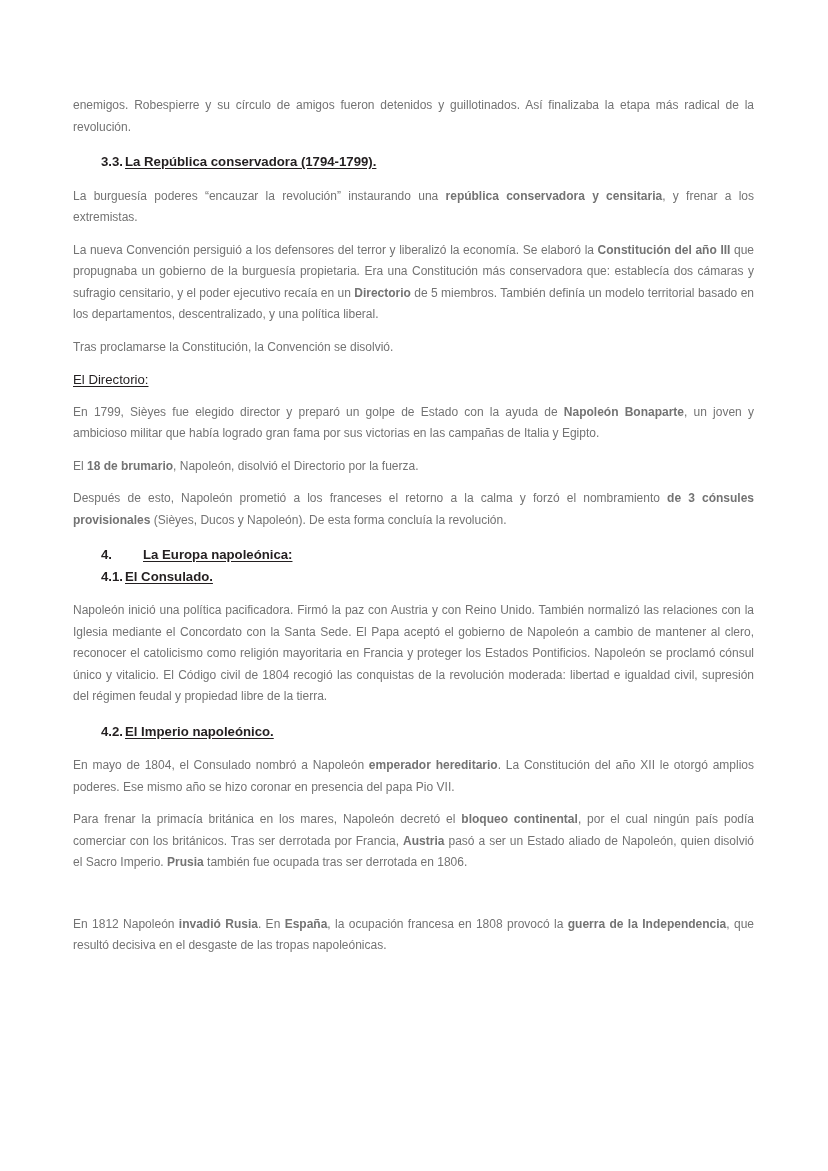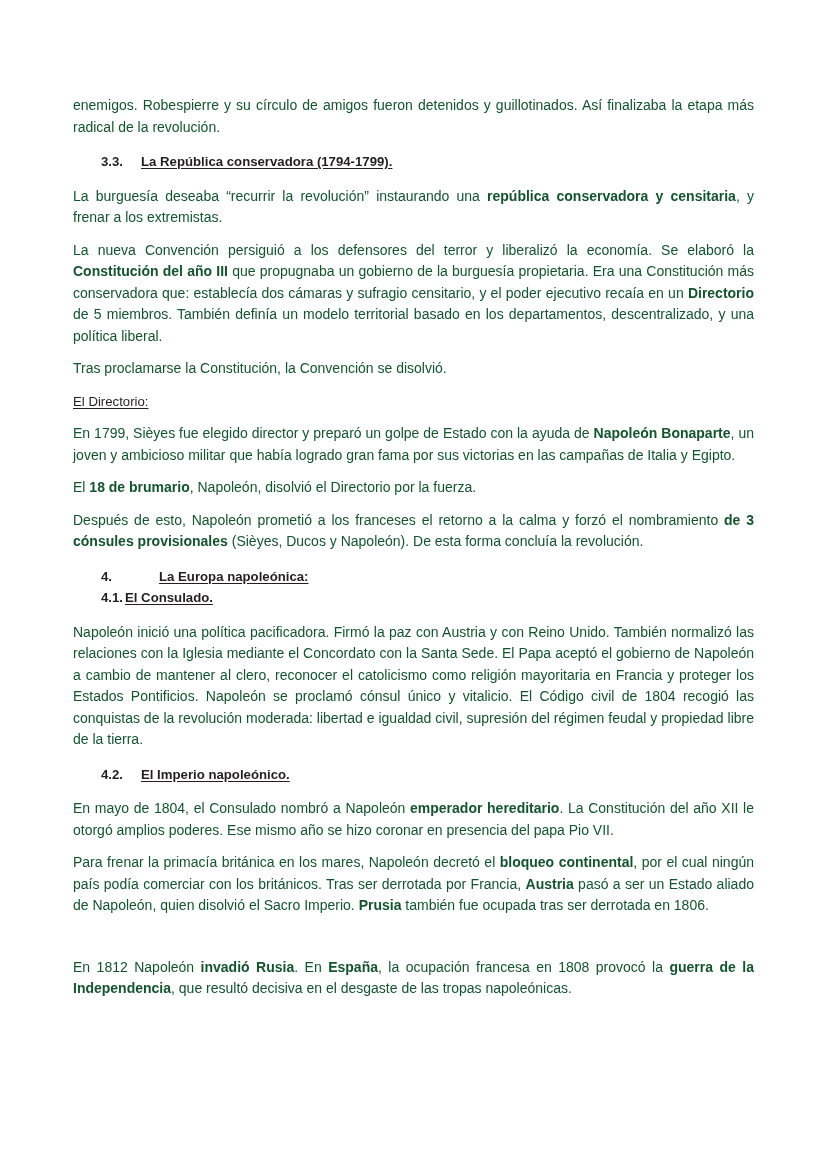--- a/index.html
+++ b/index.html
@@ -21,25 +21,25 @@
     box-sizing: border-box;
   }
   .doc-body {
     position: absolute;
     left: 73px;
     top: 95px;
     width: 681px;
   }
   p.para {
     margin: 0 0 11px 0;
-    font-size: 14px;
+    font-size: 12px;
     line-height: 21.5px;
     text-align: justify;
     text-justify: inter-word;
-    color: #14532d;
+    color: #737373;
     hyphens: none;
   }
   p.para:last-child { margin-bottom: 0; margin-top: 40px; }
   p.para b, span.b { font-weight: bold; }
 
   
   p.sublabel {
     margin: 0 0 11px 0;
     font-size: 13.2px;
     line-height: 21.5px;
@@ -69,35 +69,35 @@
     text-underline-offset: 2px;
     font-weight: bold;
   }
   
   .heading.lvl2 { padding-left: 28px; }
   .heading.lvl2 .num { min-width: 24px; }
   
   .heading.lvl1 { padding-left: 28px; }
   .heading.lvl1 .num { min-width: 42px; }
 
-  .sp-h-before { margin-top: 13px; gap: 16px; }
+  .sp-h-before { margin-top: 13px; }
   .sp-h-after  { margin-bottom: 13px; }
   .group-tight { margin-bottom: 0; }
 </style>
 </head>
 <body>
 
 <div class="page">
   <div class="doc-body" id="doc-body">
       <p class="para"><span>enemigos. Robespierre y su círculo de amigos fueron detenidos y guillotinados. Así finalizaba la etapa más radical de la revolución.</span></p>
       <div class="heading lvl2 sp-h-before sp-h-after">
         <span class="num">3.3.</span>
         <span class="htext">La República conservadora (1794-1799).</span>
       </div>
-      <p class="para"><span>La burguesía deseaba “recurrir la revolución” instaurando una </span><b>república conservadora y censitaria</b><span>, y frenar a los extremistas.</span></p>
+      <p class="para"><span>La burguesía poderes “encauzar la revolución” instaurando una </span><b>república conservadora y censitaria</b><span>, y frenar a los extremistas.</span></p>
       <p class="para"><span>La nueva Convención persiguió a los defensores del terror y liberalizó la economía. Se elaboró la </span><b>Constitución del año III</b><span> que propugnaba un gobierno de la burguesía propietaria. Era una Constitución más conservadora que: establecía dos cámaras y sufragio censitario, y el poder ejecutivo recaía en un </span><b>Directorio</b><span> de 5 miembros. También definía un modelo territorial basado en los departamentos, descentralizado, y una política liberal.</span></p>
       <p class="para"><span>Tras proclamarse la Constitución, la Convención se disolvió.</span></p>
       <p class="sublabel"><span class="u">El Directorio:</span></p>
       <p class="para"><span>En 1799, Sièyes fue elegido director y preparó un golpe de Estado con la ayuda de </span><b>Napoleón Bonaparte</b><span>, un joven y ambicioso militar que había logrado gran fama por sus victorias en las campañas de Italia y Egipto.</span></p>
       <p class="para"><span>El </span><b>18 de brumario</b><span>, Napoleón, disolvió el Directorio por la fuerza.</span></p>
       <p class="para"><span>Después de esto, Napoleón prometió a los franceses el retorno a la calma y forzó el nombramiento </span><b>de 3 cónsules provisionales</b><span> (Sièyes, Ducos y Napoleón). De esta forma concluía la revolución.</span></p>
       <div class="heading lvl1 sp-h-before group-tight">
         <span class="num">4.</span>
         <span class="htext">La Europa napoleónica:</span>
       </div>

